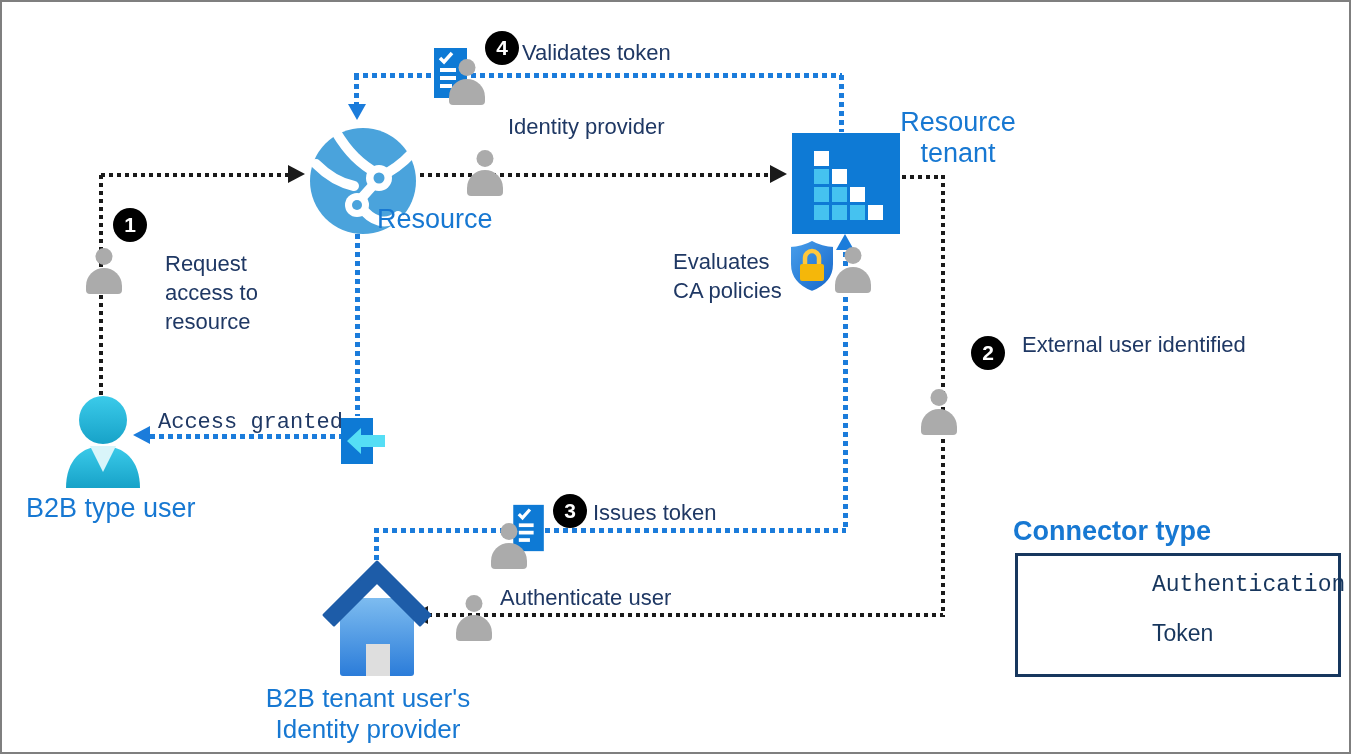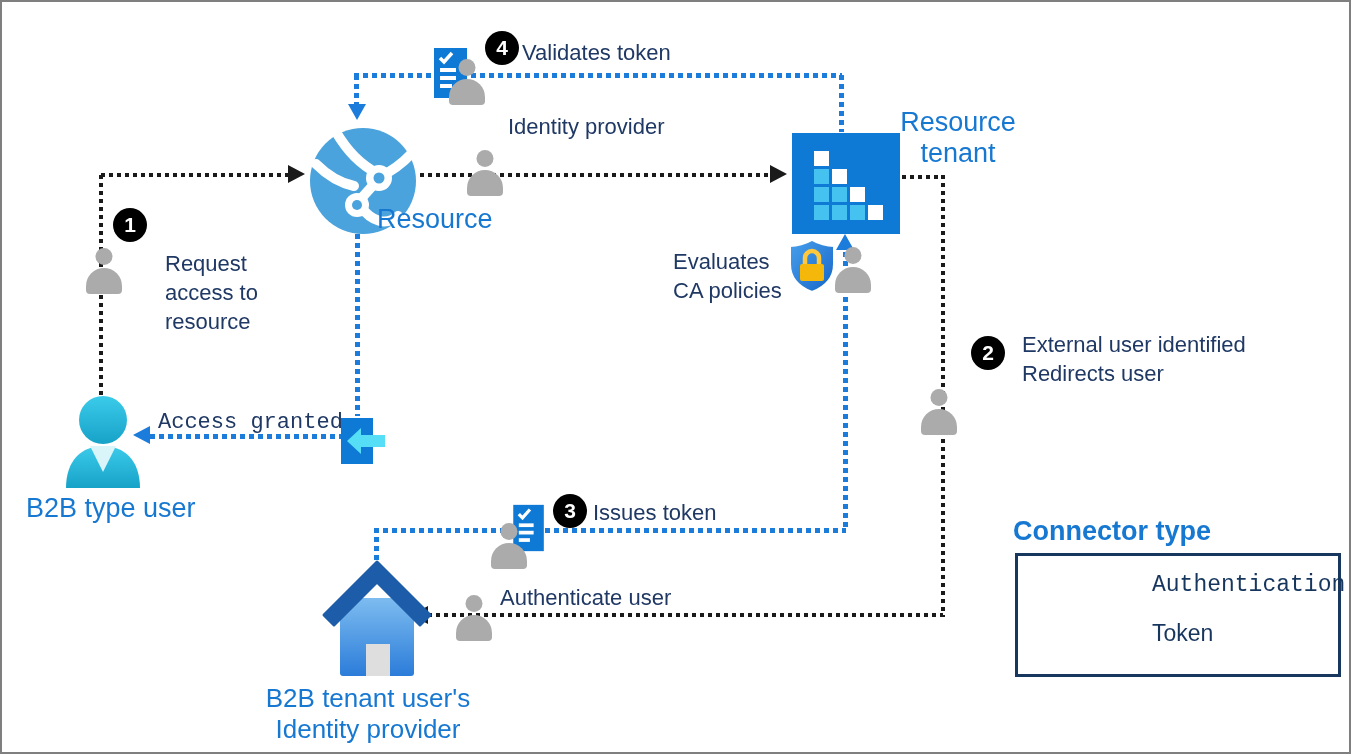--- a/index.html
+++ b/index.html
@@ -209,21 +209,20 @@
   <div class="step" style="left:163px;top:207px;margin-top:40px;">
     <span>Request</span>
       <span>access to</span>
       <span>resource</span>
   </div>
   <div class="step" style="left:520px;top:36px;">
       <span>Validates token</span>
     </div>
   <div class="step" style="left:1008px;top:328px;margin-left:12px;">
     <span>External user identified</span>
-      <span>Redirects user</span>
   </div>
   <div class="step" style="left:591px;top:496px;">
       <span>Issues token</span>
     </div>
 
   <div class="step" style="left:506px;top:110px;">
       <span>Identity provider</span>
   </div>
   <div class="step" style="left:671px;top:245px;">
     <span>Evaluates</span>

